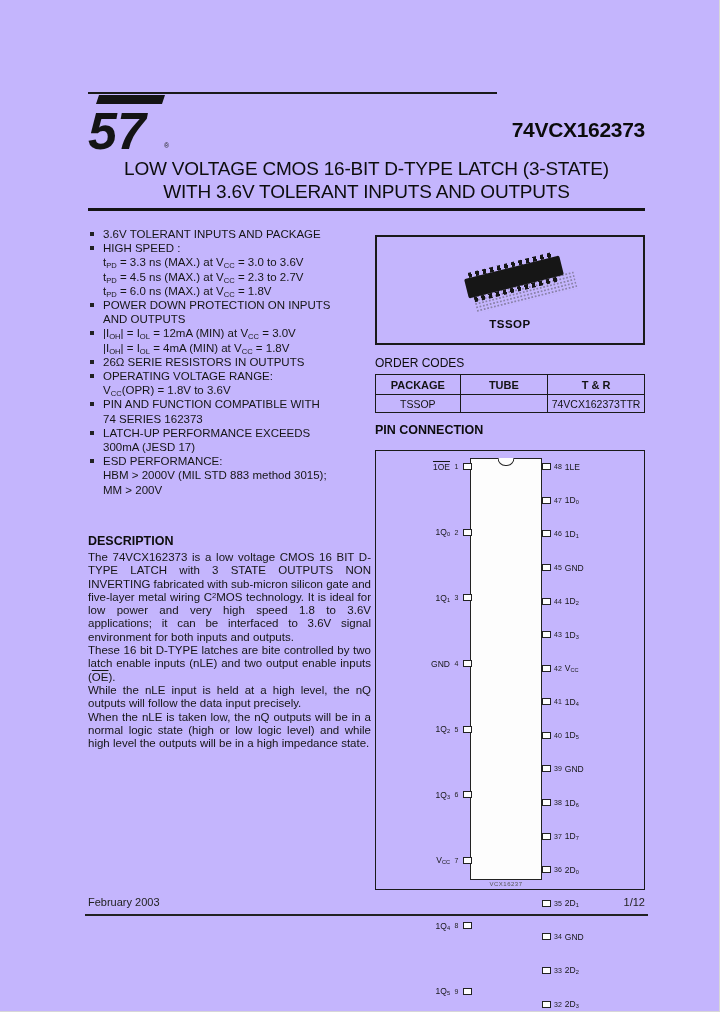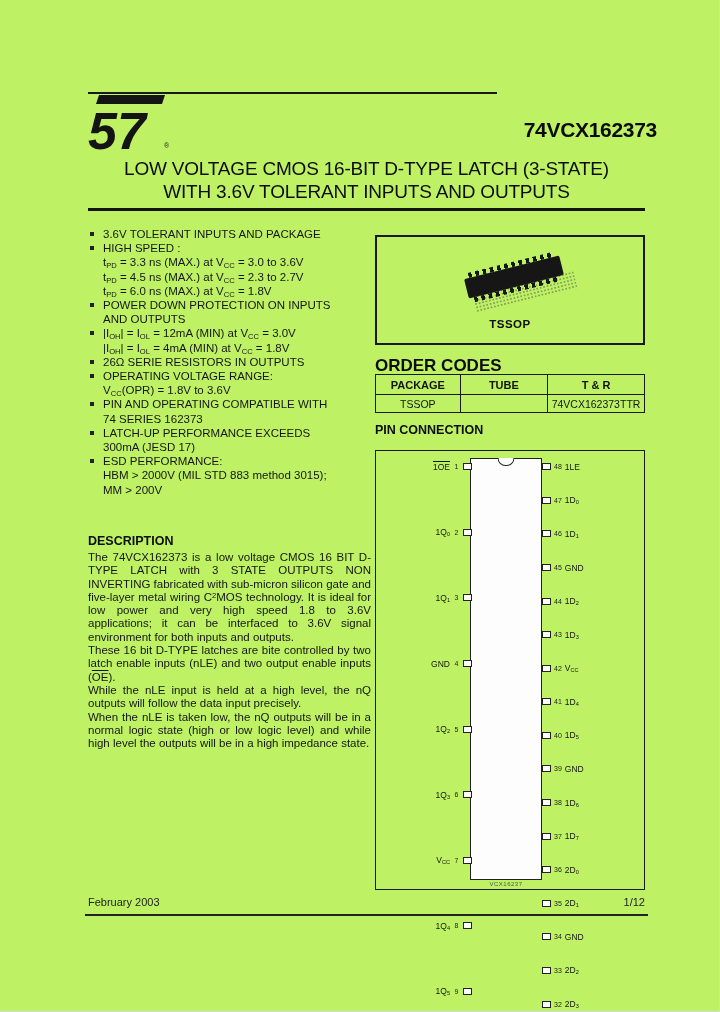--- a/index.html
+++ b/index.html
@@ -1,29 +1,29 @@
 <!DOCTYPE html>
 <html><head>
 <meta charset="utf-8">
 <style>
   html,body{margin:0;padding:0;background:#ffffff;}
   .page{
-    position:relative;width:720px;height:1012px;background:#bef264;
+    position:relative;width:720px;height:1012px;background:#c4b5fd;
     font-family:"Liberation Sans",sans-serif;color:#141414;overflow:hidden;
     border-right:1px solid #d7d7d7;border-bottom:1px solid #d7d7d7;box-sizing:border-box;
   }
   sub{font-size:0.66em;vertical-align:-0.25em;line-height:0;}
   sup{font-size:0.66em;vertical-align:0.45em;line-height:0;}
   .ov{text-decoration:overline;}
 
   
   .header-rule{position:absolute;left:88px;top:92px;width:409px;height:2px;background:#1a1a1a;}
   .logo{position:absolute;left:86px;top:94px;width:80px;height:60px;}
   .logo-reg{position:absolute;left:164px;top:142px;font-size:7px;color:#222;}
-  .part-number{position:absolute;left:312px;top:118px;width:345px;text-align:right;
+  .part-number{position:absolute;left:300px;top:118px;width:345px;text-align:right;
     font-size:21px;font-weight:bold;letter-spacing:-0.3px;color:#0b0b0b;}
   .title{position:absolute;left:88px;top:157px;width:557px;text-align:center;
     font-size:19px;line-height:23px;letter-spacing:-0.2px;color:#0d0d0d;}
   .title-rule{position:absolute;left:88px;top:208px;width:557px;height:3px;background:#141414;}
 
   
   .features{position:absolute;left:88px;top:227px;width:288px;}
   .feat{display:flex;align-items:flex-start;}
   .bullet{flex:none;width:4px;height:4px;background:#222;margin:5px 9px 0 2px;}
   .ftext{font-size:11.5px;line-height:14.2px;color:#161616;}
@@ -42,21 +42,21 @@
     background:radial-gradient(#444 0.8px,transparent 1.1px);background-size:3.5px 3.5px;}
   .chip-photo{position:absolute;left:88px;top:30px;width:98px;height:20px;background:#161616;
     transform:rotate(-14deg);border-radius:2px;}
   .chip-photo:before,.chip-photo:after{content:"";position:absolute;left:5px;right:5px;height:5px;
     background:repeating-linear-gradient(90deg,#161616 0 3.5px,transparent 3.5px 7.4px);}
   .chip-photo:before{top:-5px;}
   .chip-photo:after{bottom:-5px;}
   .pkg-label{position:absolute;left:0;bottom:13px;width:100%;text-align:center;
     font-size:11.5px;font-weight:bold;letter-spacing:0.5px;color:#0d0d0d;}
 
-  .order-heading{position:absolute;left:375px;top:356px;font-size:17px;font-weight:bold;color:#0d0d0d;}
+  .order-heading{position:absolute;left:375px;top:356px;font-size:12px;font-weight:normal;color:#0d0d0d;}
   .order-table{position:absolute;left:375px;top:374px;width:270px;border-collapse:collapse;}
   .order-table th,.order-table td{border:1.4px solid #1a1a1a;text-align:center;padding:2px 1px;}
   .order-table th{font-size:11px;font-weight:bold;height:15px;}
   .order-table td{font-size:10.5px;height:13px;}
 
   .pin-heading{position:absolute;left:375px;top:423px;font-size:12.5px;font-weight:bold;color:#0d0d0d;}
   .pin-box{position:absolute;left:375px;top:450px;width:270px;height:440px;
     border:1.5px solid #1a1a1a;box-sizing:border-box;}
   .chip-body{position:absolute;left:94px;top:7px;width:72px;height:422px;
     border:1.5px solid #222;box-sizing:border-box;background:#fdfdfd;}
@@ -136,21 +136,21 @@
       <div class="feat">
         <span class="bullet"></span>
         <div class="ftext">
           <div class="fline">OPERATING VOLTAGE RANGE:</div>
           <div class="fline">V<sub>CC</sub>(OPR) = 1.8V to 3.6V</div>
         </div>
       </div>
       <div class="feat">
         <span class="bullet"></span>
         <div class="ftext">
-          <div class="fline">PIN AND OPERATING COMPATIBLE WITH</div>
+          <div class="fline">PIN AND FUNCTION COMPATIBLE WITH</div>
           <div class="fline">74 SERIES 162373</div>
         </div>
       </div>
       <div class="feat">
         <span class="bullet"></span>
         <div class="ftext">
           <div class="fline">LATCH-UP PERFORMANCE EXCEEDS</div>
           <div class="fline">300mA (JESD 17)</div>
         </div>
       </div>

